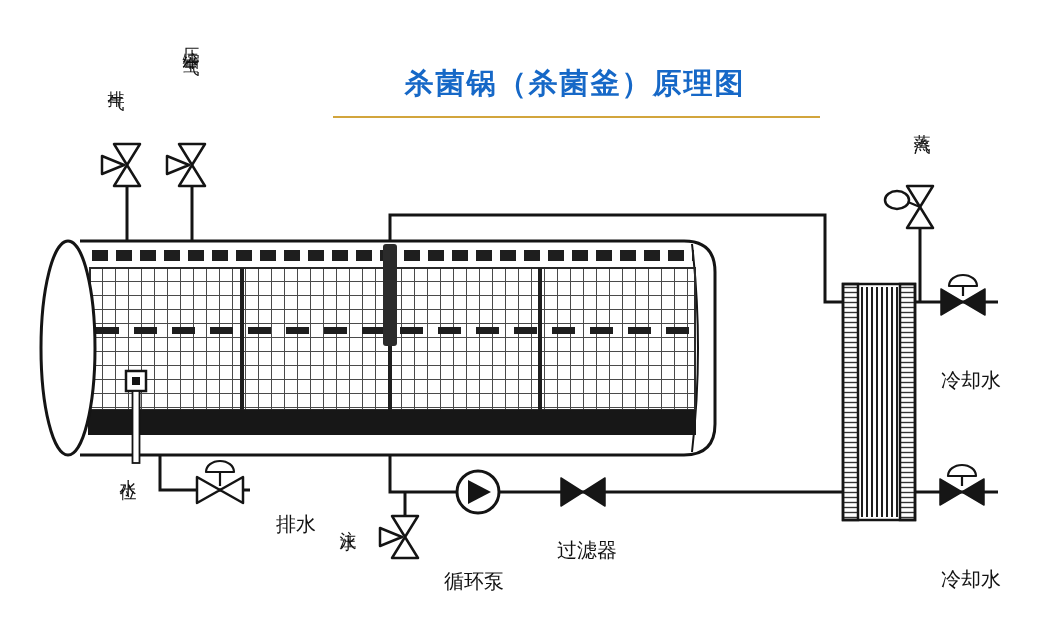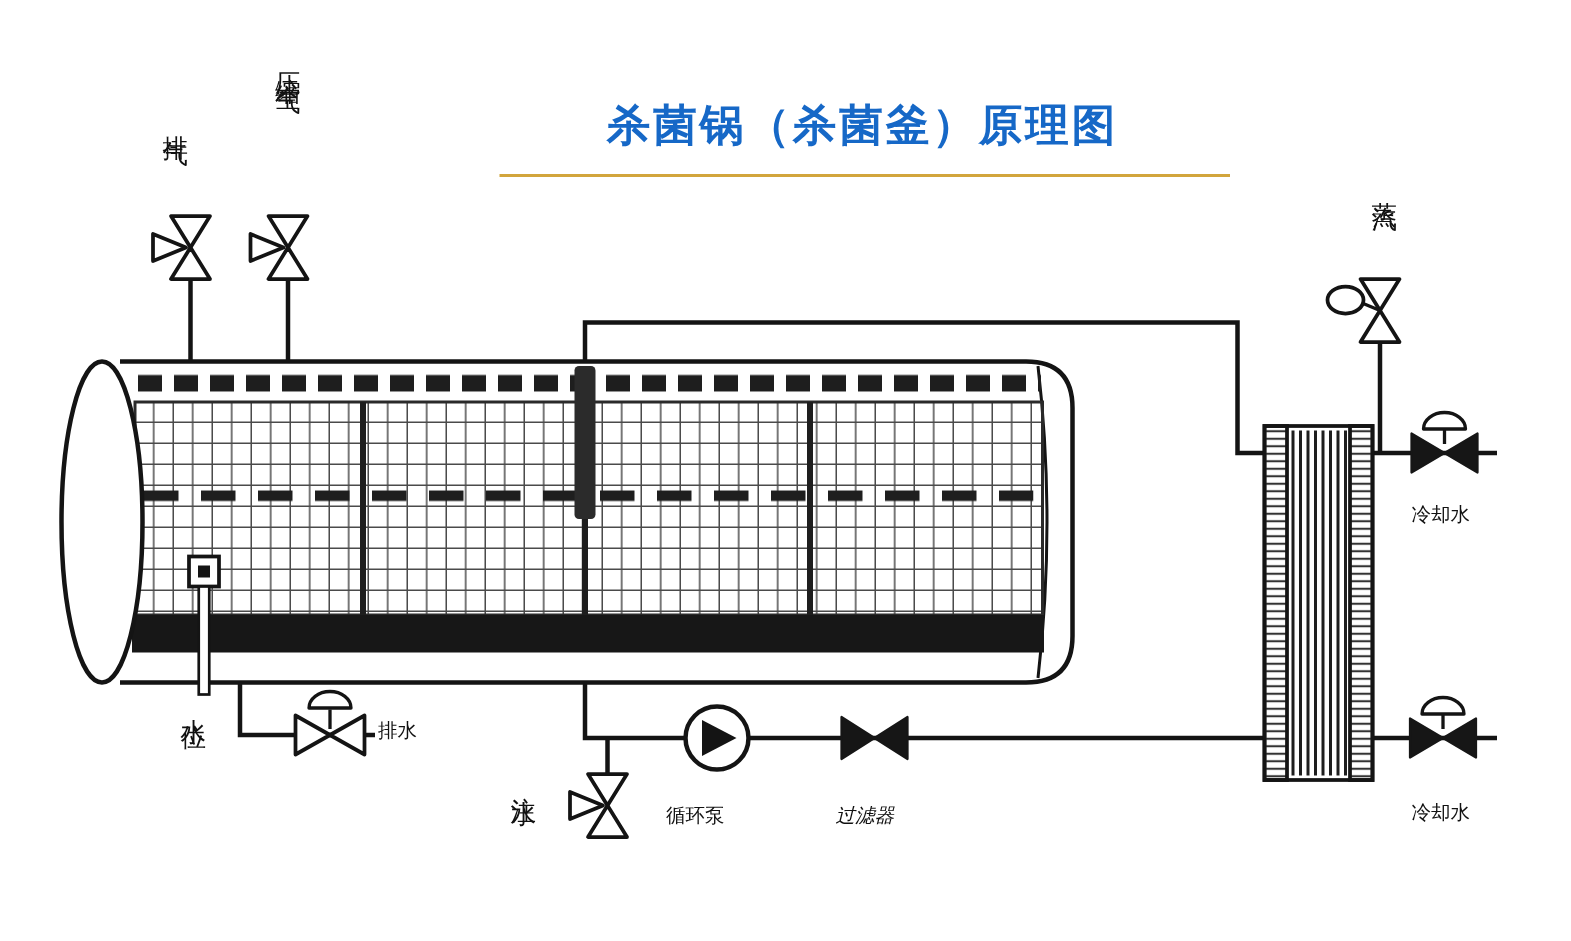--- a/index.html
+++ b/index.html
@@ -14,22 +14,23 @@
   .diagram-title{
     position:absolute;left:320px;top:64px;width:510px;
     text-align:center;font-size:29px;font-weight:700;color:#1668c7;
     letter-spacing:2px;
   }
   .title-underline{
     position:absolute;left:333px;top:116px;width:487px;height:2px;
     background:#d2a53c;
   }
   .lbl{
-    position:absolute;color:#111111;font-size:13px;line-height:1.25;
+    position:absolute;color:#111111;font-size:20px;line-height:1.25;
     white-space:nowrap;
+    margin-top:32px;
   }
   .lbl-v{
     position:absolute;color:#111111;font-size:17px;line-height:1.2;
     writing-mode:vertical-rl;text-orientation:upright;letter-spacing:4px;
   }
 </style>
 </head>
 <body>
 
 <div class="stage">
@@ -149,19 +150,19 @@
         <path d="M 468 480 L 468 504 L 491 492 Z" fill="#141414"></path>
       </g>
     </g>
   </svg>
 
   <div class="lbl-v" style="left:106px;top:77px;">排气</div>
   <div class="lbl-v" style="left:181px;top:34px;">压缩空气</div>
   <div class="lbl-v" style="left:912px;top:120px;">蒸汽</div>
   <div class="lbl" style="left:941px;top:336px;">冷却水</div>
   <div class="lbl-v" style="left:118px;top:466px;">水位</div>
-  <div class="lbl" style="left:252px;top:480px;">排水</div>
+  <div class="lbl" style="left:276px;top:480px;">排水</div>
   <div class="lbl-v" style="left:338px;top:517px;">注水</div>
   <div class="lbl" style="left:444px;top:537px;">循环泵</div>
-  <div class="lbl" style="left:557px;top:537px;font-style:italic;">过滤器</div>
+  <div class="lbl" style="left:557px;top:506px;">过滤器</div>
   <div class="lbl" style="left:941px;top:535px;">冷却水</div>
 
 </div>
 
 </body></html>

